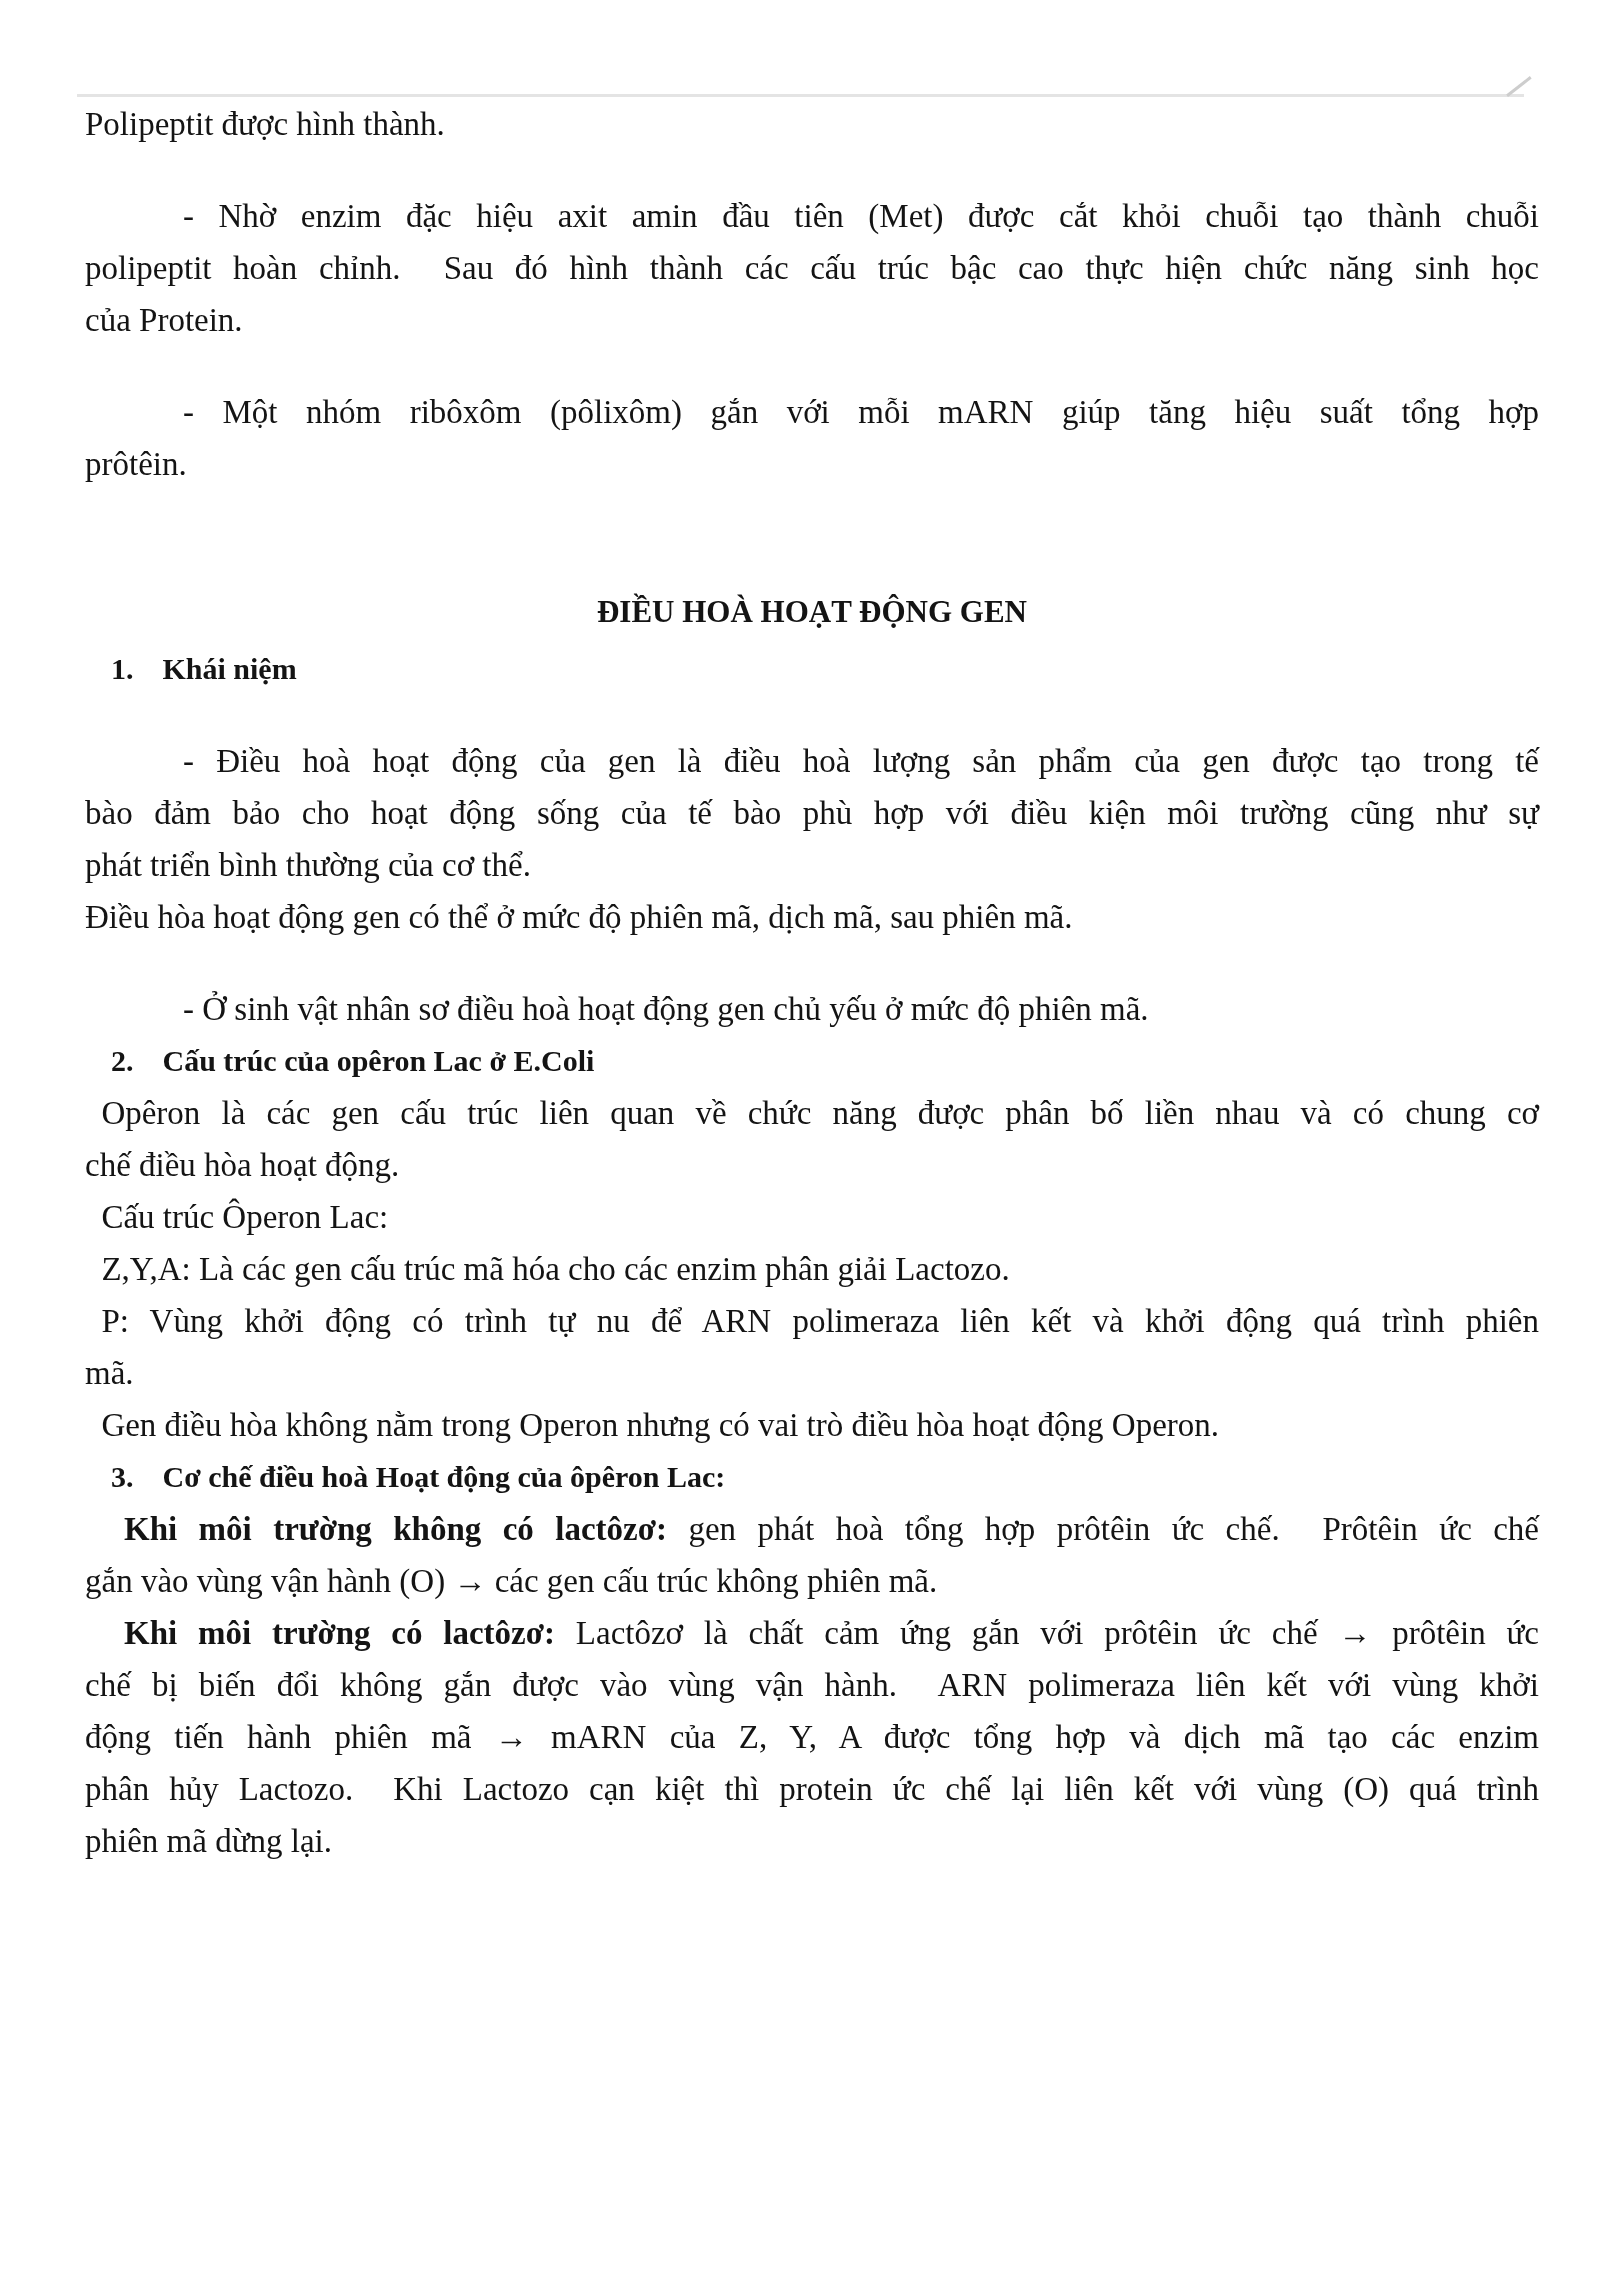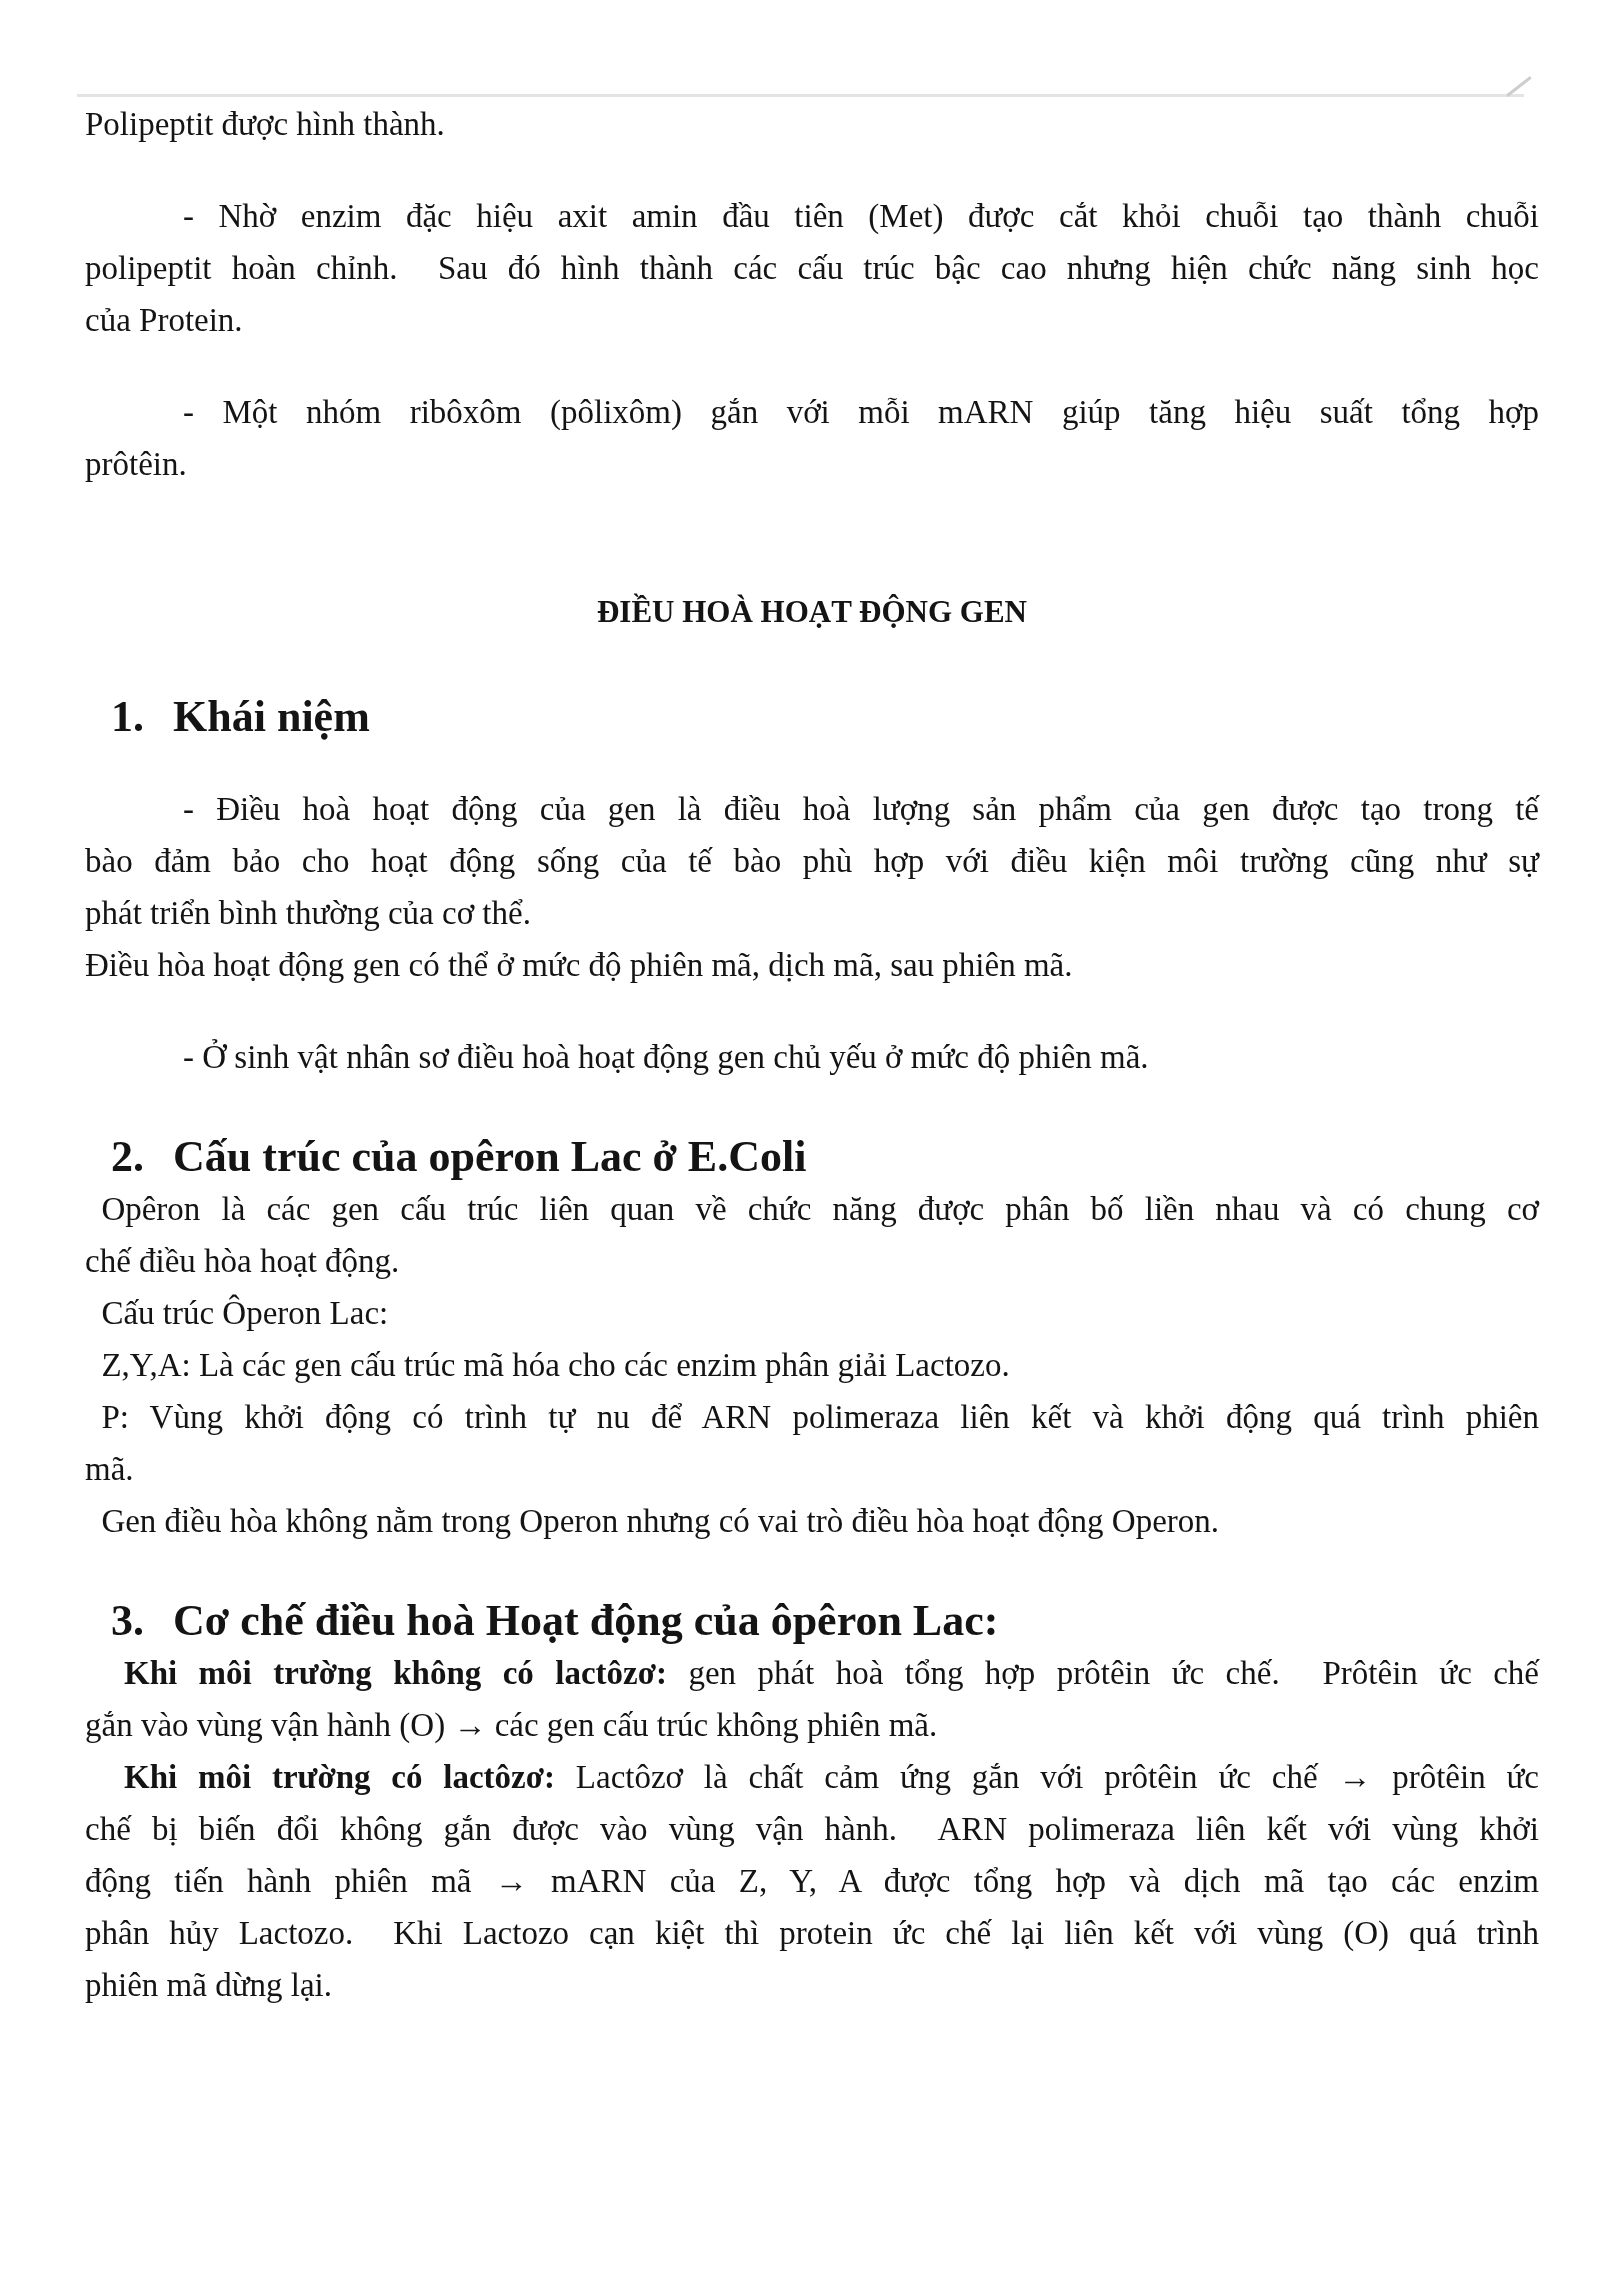--- a/index.html
+++ b/index.html
@@ -8,39 +8,39 @@
   .artifact-line{position:absolute;left:77px;top:94px;width:1447px;height:3.3px;background:var(--artifact,#e4e4e4);}
   .artifact-tick{position:absolute;left:1504px;top:85px;width:30px;height:3.3px;background:#cdcdcd;transform:rotate(-38deg);}
   .content{position:absolute;left:85px;top:98px;width:1454px;font-size:33px;line-height:52px;}
   .line{white-space:pre-wrap;}
   .j{text-align:justify;text-align-last:justify;}
   .l{text-align:left;}
   .ind150{padding-left:98px;margin-top:40px;}
   .ind60{padding-left:39px;}
   .ind25{padding-left:16.4px;}
   .doc-title{margin-top:90px;font-weight:bold;font-size:31px;line-height:63px;text-align:center;}
-  .heading{font-weight:bold;font-size:44px;margin-left:26px;margin-top:48px;}
+  .heading{font-weight:bold;font-size:30px;margin-left:26px;}
   .hnum{margin-right:29px;}
   .case-label{font-weight:bold;}
 </style>
 </head>
 <body>
 
 <div class="page" style="--bg: #ffffff; --text: #141414; --artifact: #e4e4e4;">
   <div class="artifact-line"></div>
   <div class="artifact-tick"></div>
 
   <div class="content">
 
     <div>
       <div class="line l">Polipeptit được hình thành.</div>
     </div>
     <div>
       <div class="line j ind150">- Nhờ enzim đặc hiệu axit amin đầu tiên (Met) được cắt khỏi chuỗi tạo thành chuỗi</div>
-      <div class="line j">polipeptit hoàn chỉnh.  Sau đó hình thành các cấu trúc bậc cao nhưng hiện chức năng sinh học</div>
+      <div class="line j">polipeptit hoàn chỉnh.  Sau đó hình thành các cấu trúc bậc cao thực hiện chức năng sinh học</div>
       <div class="line l">của Protein.</div>
     </div>
     <div>
       <div class="line j ind150">- Một nhóm ribôxôm (pôlixôm) gắn với mỗi mARN giúp tăng hiệu suất tổng hợp</div>
       <div class="line l">prôtêin.</div>
     </div>
 
     <div class="doc-title">ĐIỀU HOÀ HOẠT ĐỘNG GEN</div>
 
     <div class="heading">

